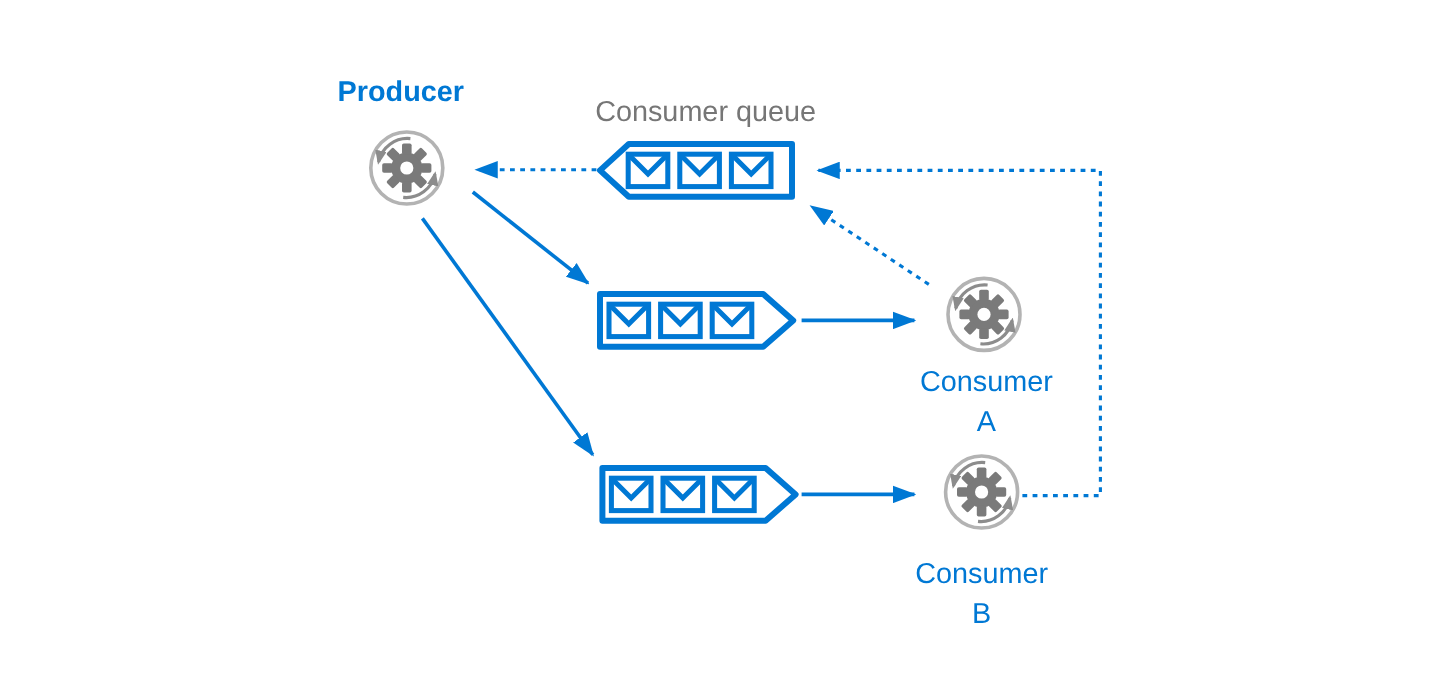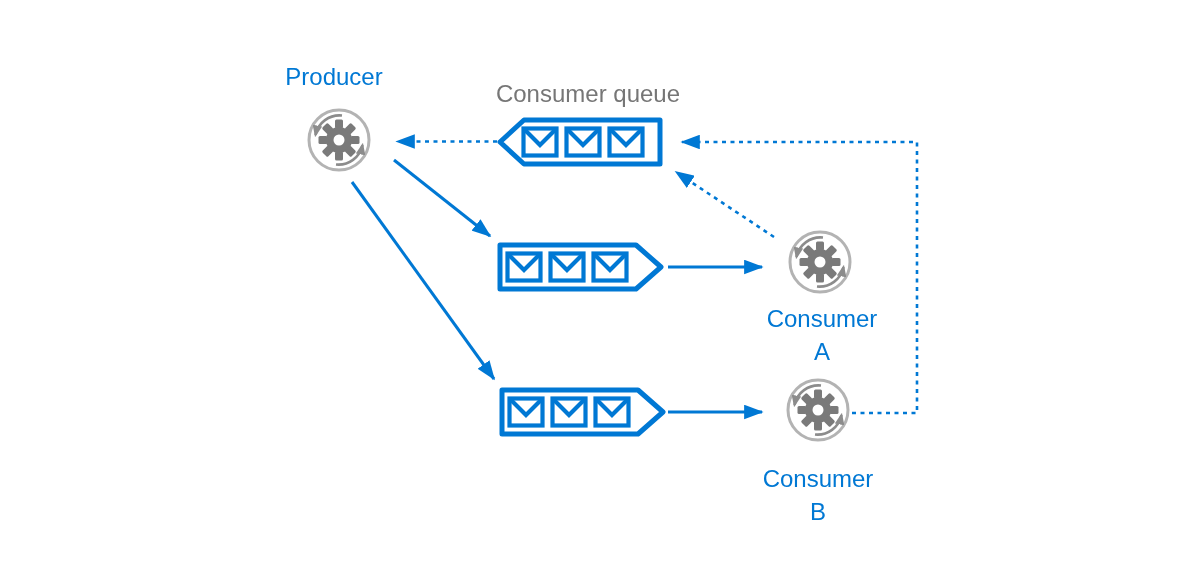--- a/index.html
+++ b/index.html
@@ -101,21 +101,21 @@
 
     <line x1="497" y1="141.5" x2="397" y2="141.5" stroke="#0078D4" stroke-width="2.6" stroke-dasharray="4 4.5" marker-end="url(#ah-dash)"></line>
     <line x1="774" y1="237" x2="676" y2="172" stroke="#0078D4" stroke-width="2.6" stroke-dasharray="4 4.5" marker-end="url(#ah-dash)"></line>
     <path d="M 852,413 L 917,413 L 917,142 L 682,142" fill="none" stroke="#0078D4" stroke-width="2.6" stroke-dasharray="4 4.5" marker-end="url(#ah-dash)"></path>
 
     <use href="#gear-def" x="339" y="140"></use>
     <use href="#gear-def" x="820" y="262"></use>
     <use href="#gear-def" x="818" y="410"></use>
   </svg>
 
-  <div class="label blue" style="left:259px; top:60px; width:150px;">Producer</div>
+  <div class="label blue" style="left:259px; top:60px; width:150px;font-weight:bold;">Producer</div>
 
   <div class="label gray" style="left:488px; top:77px; width:200px;">Consumer queue</div>
 
   <div class="label blue two-line" style="left:742px; top:302px; width:160px;">
     <span>Consumer</span>
     <span>A</span>
   </div>
 
   <div class="label blue two-line" style="left:738px; top:462px; width:160px;">
     <span>Consumer</span>

